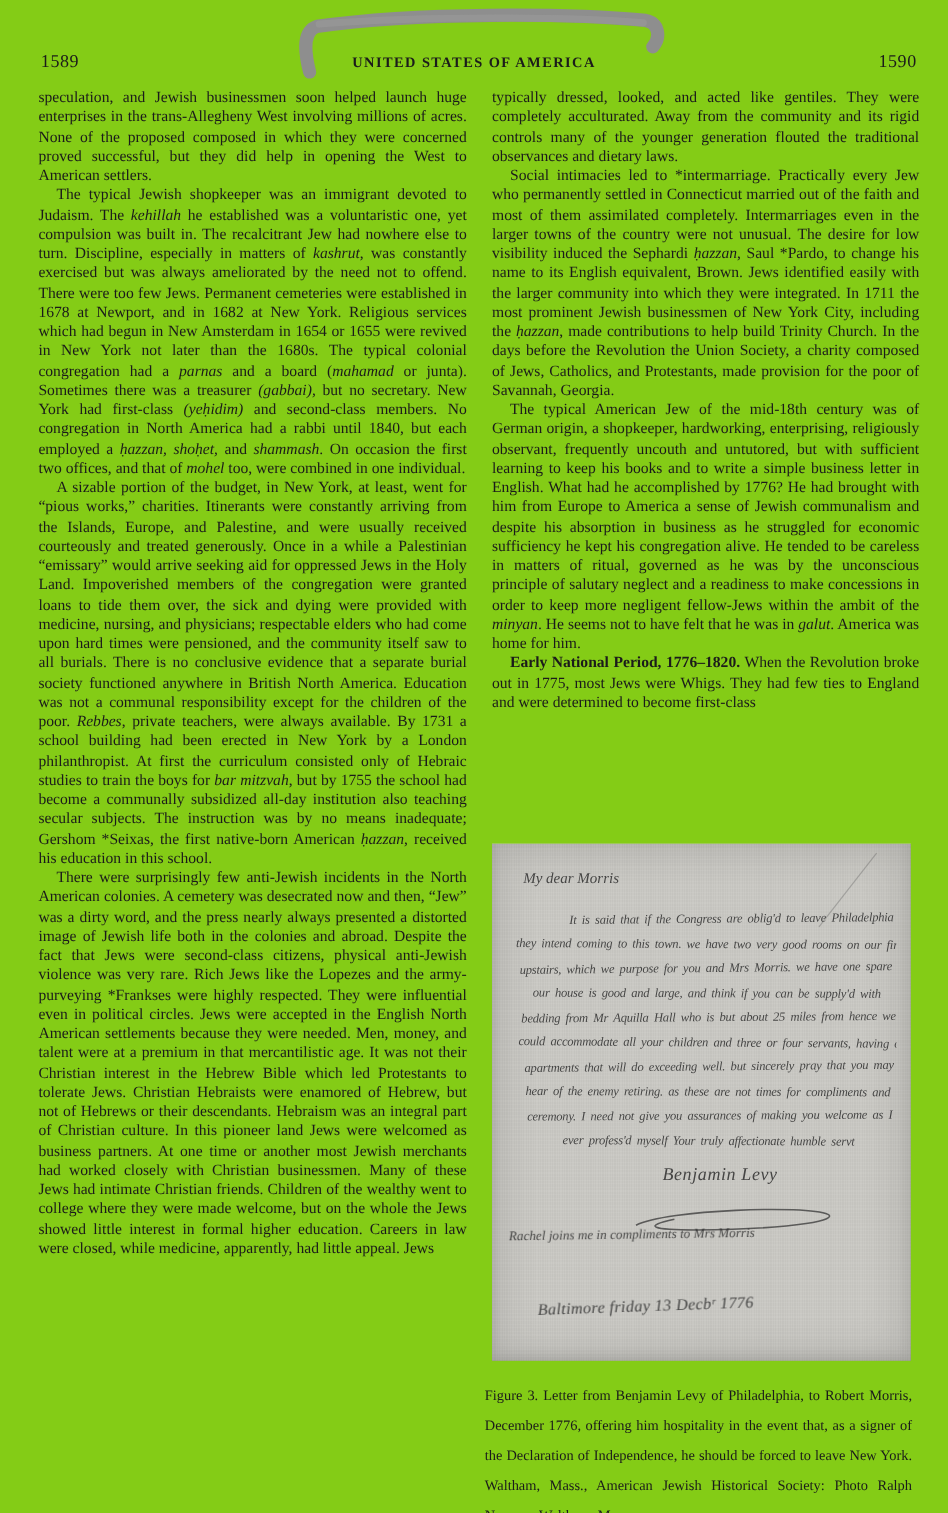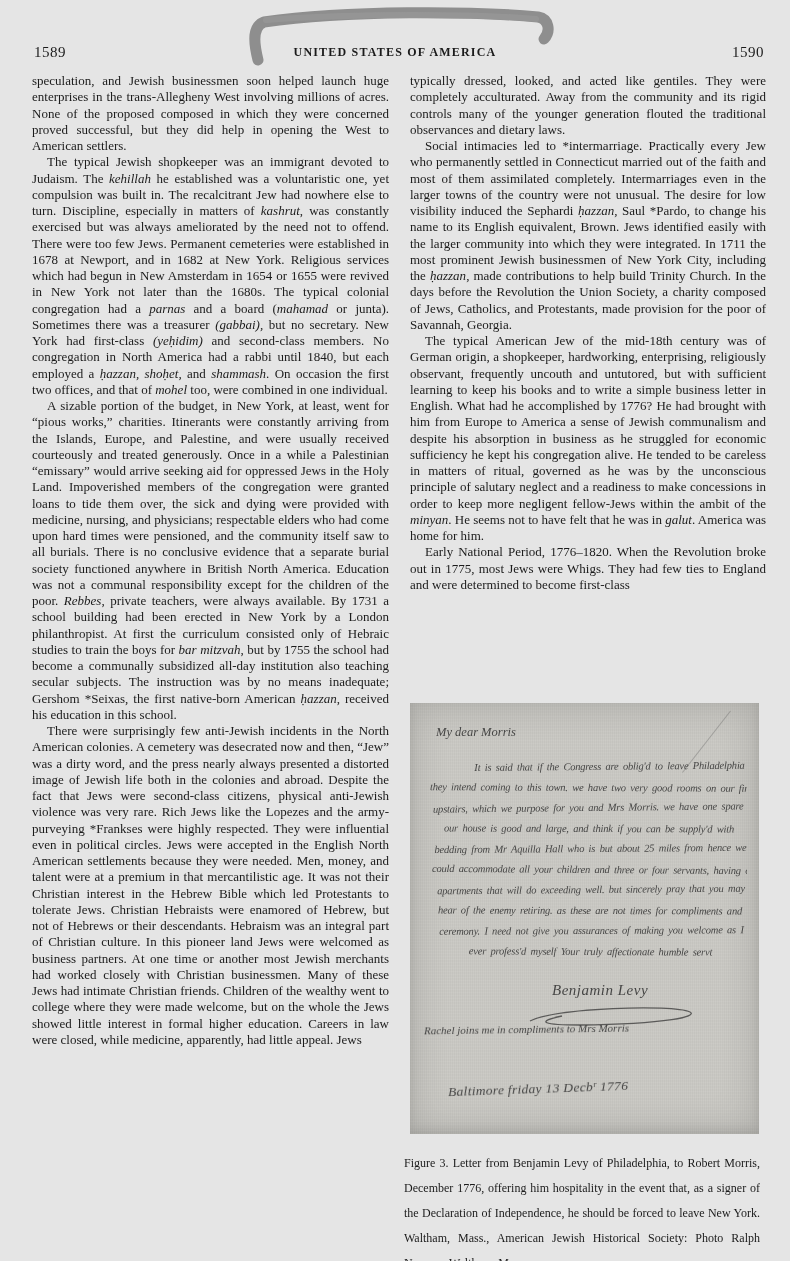--- a/index.html
+++ b/index.html
@@ -1,40 +1,40 @@
 <!DOCTYPE html>
 <html><head>
 <meta charset="utf-8">
 <style>
   html,body{margin:0;padding:0;}
   .page{
     position:relative;
     width:790px;height:1261px;
-    background:#e5e5e5;
+    background:#84cc16;
     font-family:"Liberation Serif", serif;
     color:#1b1b1b;
     overflow:hidden;
   }
   
   .pageno{position:absolute;top:44px;font-size:15px;letter-spacing:.5px;}
   .pageno.left{left:34px;}
   .pageno.right{right:26px;}
   .running-title{
     position:absolute;top:45px;left:0;right:0;
     text-align:center;font-size:12px;font-weight:600;letter-spacing:1.2px;
   }
   .brush{position:absolute;left:238px;top:4px;}
   
   .col{position:absolute;top:73px;font-size:13px;line-height:16.25px;text-align:justify;}
   .col-left{left:32px;width:357px;}
   .col-right{left:410px;width:356px;}
   .col p{margin:0;}
   .col p.indent{text-indent:15px;}
   .it{font-style:italic;}
-  .bd{font-weight:normal;}
+  .bd{font-weight:bold;}
   
   .letter{
     position:absolute;left:410px;top:703px;width:349px;height:431px;
     background:
       repeating-linear-gradient(0deg, rgba(255,255,255,.05) 0 1px, rgba(0,0,0,0) 1px 3px),
       repeating-linear-gradient(90deg, rgba(0,0,0,.025) 0 1px, rgba(0,0,0,0) 1px 2px),
       #c9c8c3;
     box-shadow: inset 0 0 38px rgba(0,0,0,.16), inset 0 -4px 10px rgba(0,0,0,.08);
     text-align: center;
   }
@@ -54,21 +54,21 @@
   .letter-body div:nth-child(2){margin-left:2px;transform:rotate(.3deg);}
   .letter-body div:nth-child(3){margin-left:5px;transform:rotate(-.6deg);}
   .letter-body div:nth-child(4){margin-left:3px;transform:rotate(.2deg);}
   .letter-body div:nth-child(5){margin-left:6px;transform:rotate(-.4deg);}
   .letter-body div:nth-child(6){margin-left:4px;transform:rotate(.4deg);}
   .letter-body div:nth-child(7){margin-left:7px;transform:rotate(-.5deg);}
   .letter-body div:nth-child(8){margin-left:5px;transform:rotate(.2deg);}
   .letter-body div:nth-child(9){margin-left:8px;transform:rotate(-.3deg);}
   .letter-body div:nth-child(10){margin-left:6px;transform:rotate(.3deg);}
   .letter-body div:nth-child(11){margin-left:9px;transform:rotate(-.4deg);}
-  .signature{position:absolute;left:142px;top:279px;font-size:15px;letter-spacing:.5px;}
+  .signature{position:absolute;left:142px;top:268px;font-size:15px;letter-spacing:.5px;}
   .flourish{position:absolute;left:112px;top:300px;}
   .postscript{position:absolute;left:14px;top:320px;font-size:11px;transform:rotate(-.8deg);}
   .dateline{position:absolute;left:38px;top:378px;font-size:13.5px;transform:rotate(-2deg);letter-spacing:.3px;}
   
   .caption{
     position:absolute;left:404px;top:1151px;width:356px;
     font-size:12px;line-height:25px;text-align:justify;
   }
 </style>
 </head>

